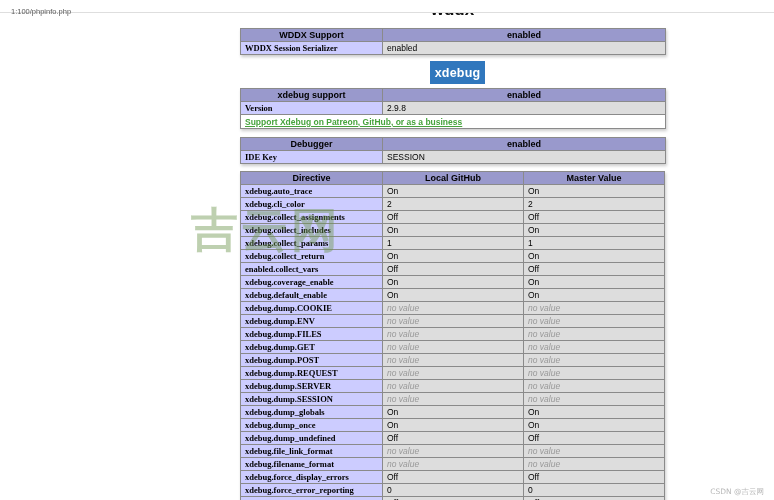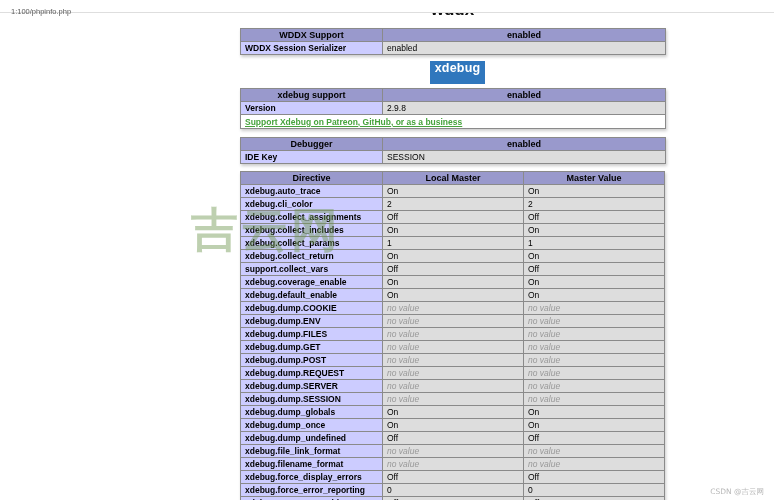--- a/index.html
+++ b/index.html
@@ -63,42 +63,42 @@
     padding: 0 4px;
     color: #000;
   }
   .ptable td {
     font-size: 8.5px;
     line-height: 12px;
     height: 13px;
     padding: 0 4px;
     color: #000;
   }
-  .ptable td.e { background: #ccccff; font-weight: bold; }
+  .ptable td.e { background: #ccccff; font-weight: bold; font-family: Liberation Serif, serif; }
   .ptable td.v { background: #dddddd; font-weight: normal; }
   .ptable td .nv { color: #999999; font-style: italic; }
   .ptable td.linkrow { background: #ffffff; text-align: left; height: 14px; }
   a.slink {
     color: #46a33c;
     font-weight: bold;
     font-size: 8.5px;
     text-decoration: underline;
   }
   .t1 { top: 28px; padding-left: 16px; }
   .t2 { top: 88px; }
   .t3 { top: 137px; }
   .t4 { top: 171px; }
   .t4 td { height: 12px; }
   
   .logo {
     position: absolute; top: 61px; left: 190px;
     width: 55px; height: 23px;
     background: #3077bd;
     color: #ffffff;
-    display: flex; justify-content: center;
+    display: flex; align-items: center; justify-content: center;
     font-weight: bold; font-size: 12.5px;
     letter-spacing: 0.2px;
   }
   
   .wm-big {
     position: absolute; left: 191px; top: 204px;
     font-size: 47px; font-weight: bold;
     color: rgba(110, 150, 80, 0.45);
     z-index: 40;
     pointer-events: none;
@@ -185,21 +185,21 @@
 
   <table class="ptable t4">
       <colgroup>
         <col style="width:142px">
         <col style="width:141px">
         <col style="width:141px">
       </colgroup>
       <tbody>
         <tr>
           <th class="h">Directive</th>
-          <th class="h">Local Master</th>
+          <th class="h">Local GitHub</th>
           <th class="h">Master Value</th>
         </tr>
         <tr>
           <td class="e">xdebug.auto_trace</td>
           <td class="v">On</td>
           <td class="v">On</td>
         </tr>
         <tr>
           <td class="e">xdebug.cli_color</td>
           <td class="v">2</td>
@@ -219,21 +219,21 @@
           <td class="e">xdebug.collect_params</td>
           <td class="v">1</td>
           <td class="v">1</td>
         </tr>
         <tr>
           <td class="e">xdebug.collect_return</td>
           <td class="v">On</td>
           <td class="v">On</td>
         </tr>
         <tr>
-          <td class="e">support.collect_vars</td>
+          <td class="e">enabled.collect_vars</td>
           <td class="v">Off</td>
           <td class="v">Off</td>
         </tr>
         <tr>
           <td class="e">xdebug.coverage_enable</td>
           <td class="v">On</td>
           <td class="v">On</td>
         </tr>
         <tr>
           <td class="e">xdebug.default_enable</td>

